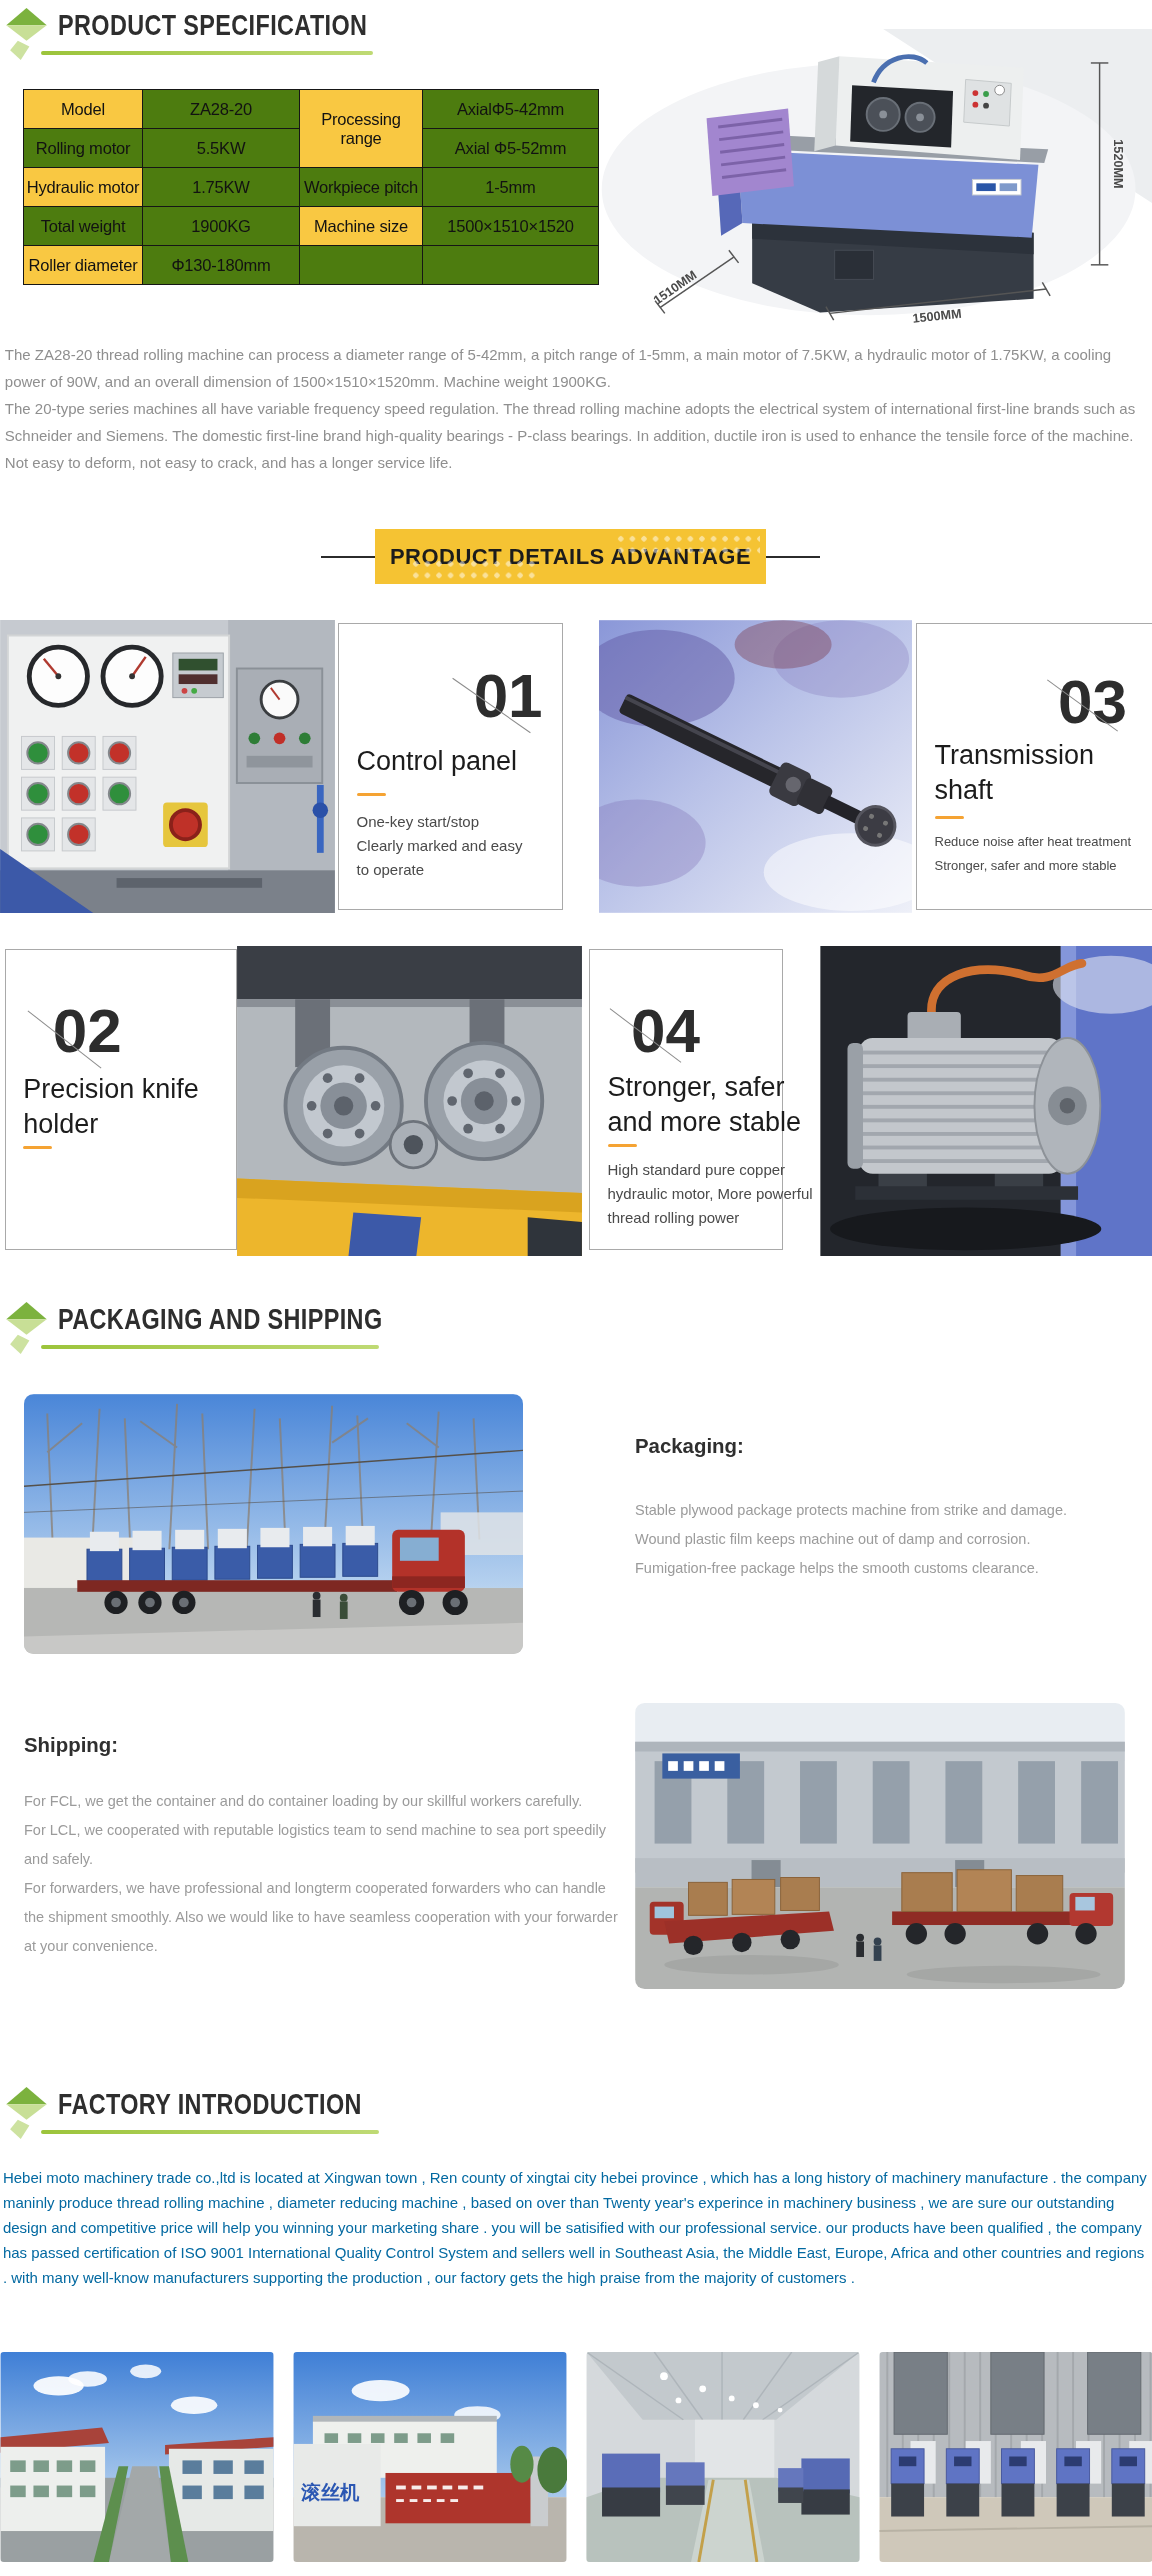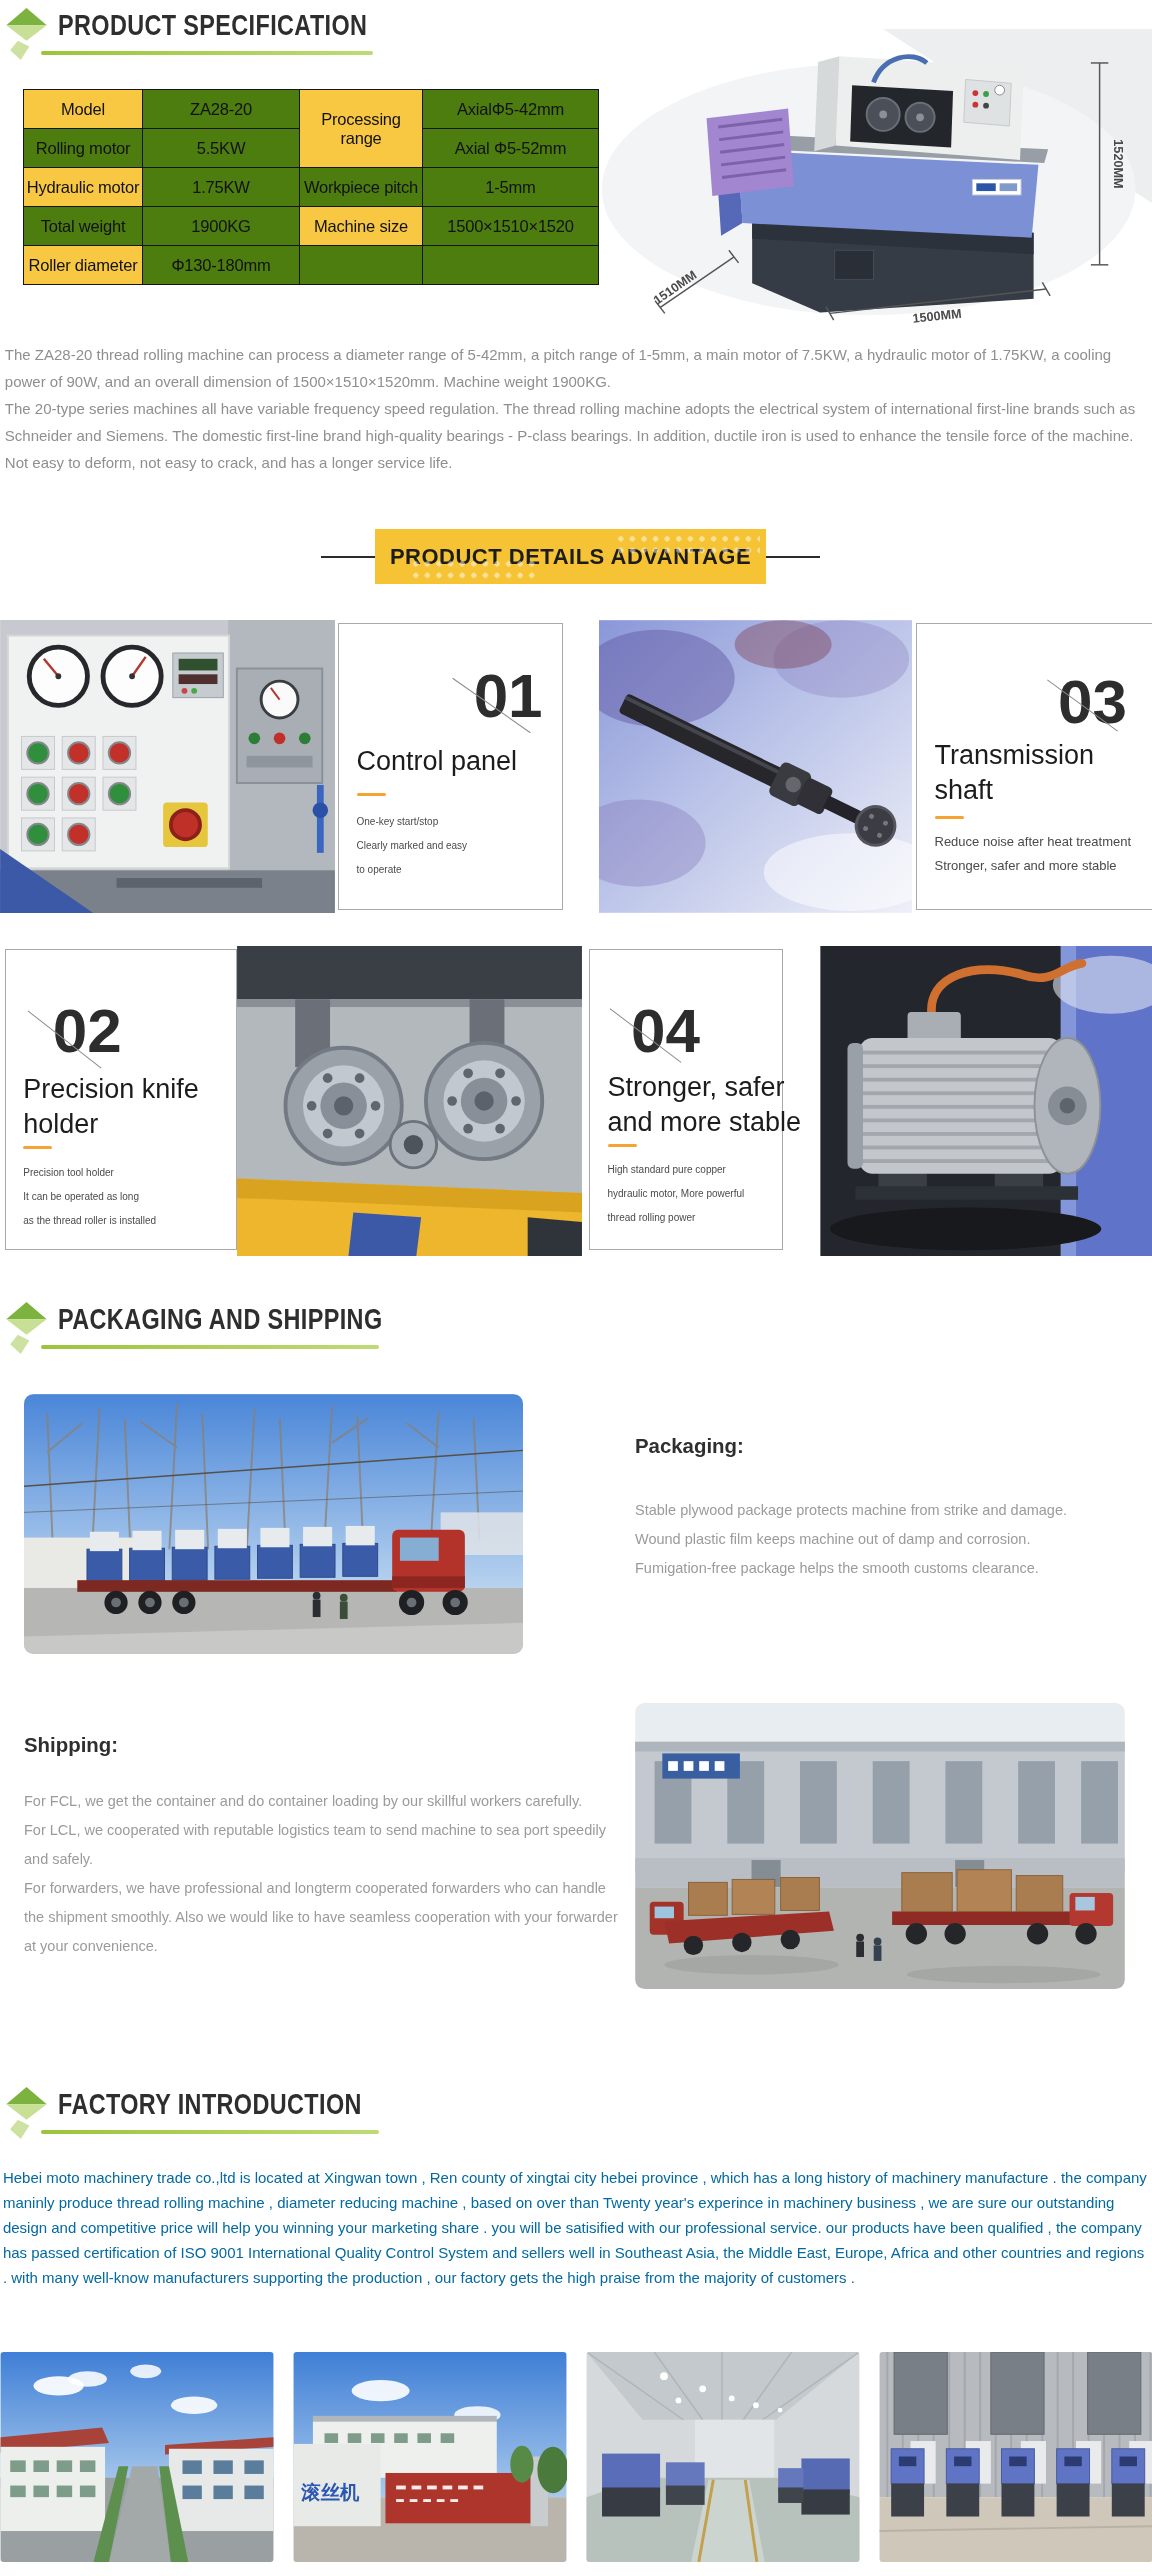--- a/index.html
+++ b/index.html
@@ -35,21 +35,21 @@
           background-image:radial-gradient(circle, rgba(255,255,255,.5) 2.4px, rgba(255,255,255,0) 2.9px);
           background-size:11.6px 11.6px; }
   .banner-line { position:absolute; top:556px; width:54px; height:1.9px; background:#2b2b2b; }
 
   
   .adv-card { position:absolute; background:#fff; border:1px solid #a9a9a9; }
   .card-num { position:absolute; font-size:62px; font-weight:bold; color:#2d2d2d; line-height:1; }
   .card-slash { position:absolute; height:1px; background:#8c8c8c; }
   .card-title { position:absolute; font-size:27px; color:#1c1c1c; line-height:35px; width:199px; }
   .card-rule { position:absolute; width:29px; height:2.9px; background:#F5A333; border-radius:1.9px; }
-  .card-body { position:absolute; font-size:10px; color:#4a4a4a; line-height:24px; white-space:nowrap; }
+  .card-body { position:absolute; font-size:15px; color:#4a4a4a; line-height:24px; white-space:nowrap; }
   .card-body.small { font-size:13px; }
 
   .photo { position:absolute; overflow:hidden; }
   .photo svg { display:block; }
   .rounded { border-radius:9.7px; }
   .rounded-sm { border-radius:3.9px; }
 
   .pk-heading { position:absolute; font-size:20.4px; font-weight:bold; color:#2f2f2f; }
   .pk-lines { position:absolute; font-size:14.5px; color:#9b9b9b; line-height:29px; }
   .pk-lines p { margin:0; }
@@ -284,25 +284,20 @@
       <div>Reduce noise after heat treatment</div>
       <div>Stronger, safer and more stable</div>
     </div>
   </div>
 
   <div class="adv-card" style="left:4.8px; top:949px; width:232px; height:301px;">
     <div class="card-num" style="left:47px; top:50px;">02</div>
     <div class="card-slash" style="left:12.6px; top:89px; width:93px; transform:rotate(38deg);"></div>
     <div class="card-title" style="left:17.5px; top:122px;">Precision knife holder</div>
     <div class="card-rule" style="left:17.5px; top:196px;"></div>
-    <div class="card-body" style="left:17.5px; top:211px;">
-      <div>Precision tool holder</div>
-      <div>It can be operated as long</div>
-      <div>as the thread roller is installed</div>
-    </div>
   </div>
 
   <div class="photo" style="left:237px; top:946px; width:345px; height:310px;">
     <svg viewBox="0 0 356 320" width="345" height="310">
       <rect width="356" height="320" fill="#b3b8bd"></rect>
       <rect width="356" height="55" fill="#3a3e45"></rect>
       <rect y="55" width="356" height="8" fill="#8a8f96"></rect>
       <rect x="60" y="55" width="36" height="70" fill="#6b7078"></rect>
       <rect x="240" y="55" width="36" height="70" fill="#6b7078"></rect>
       <g>

